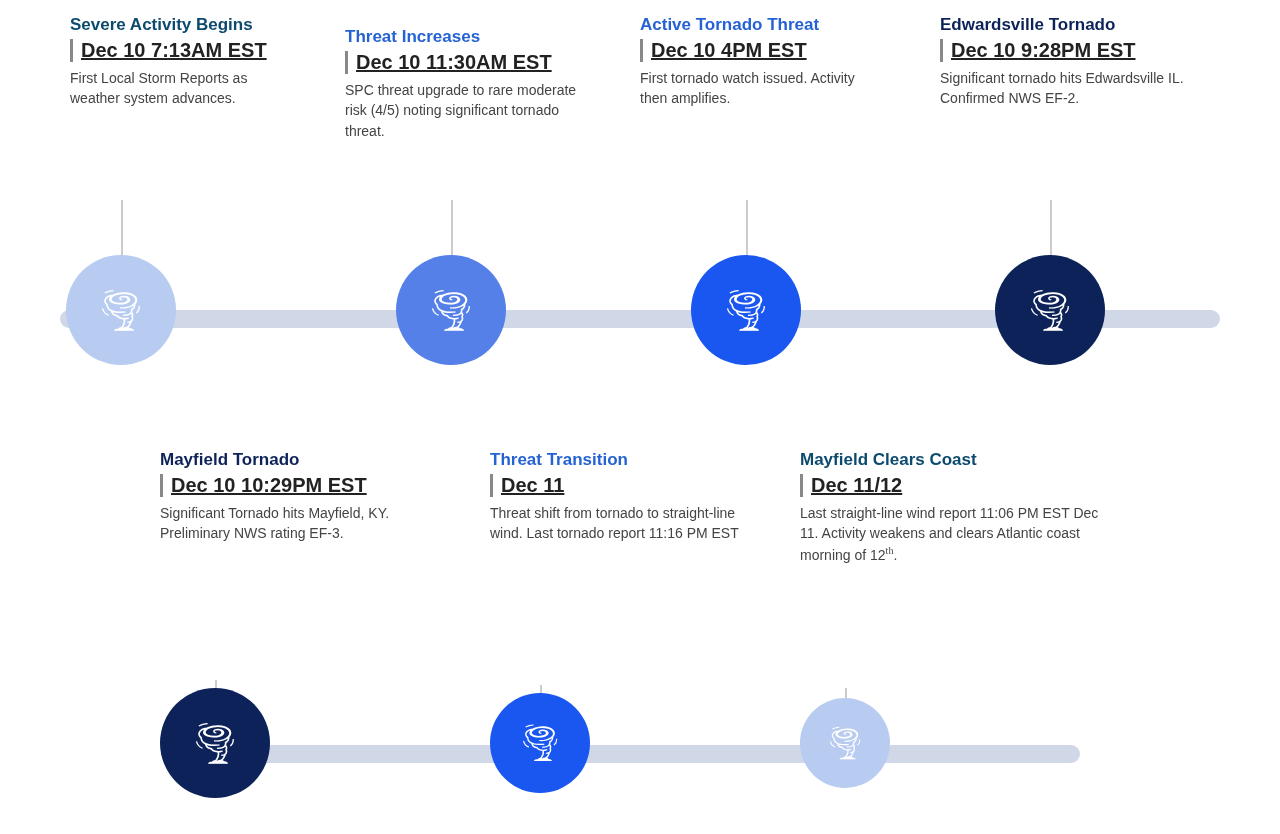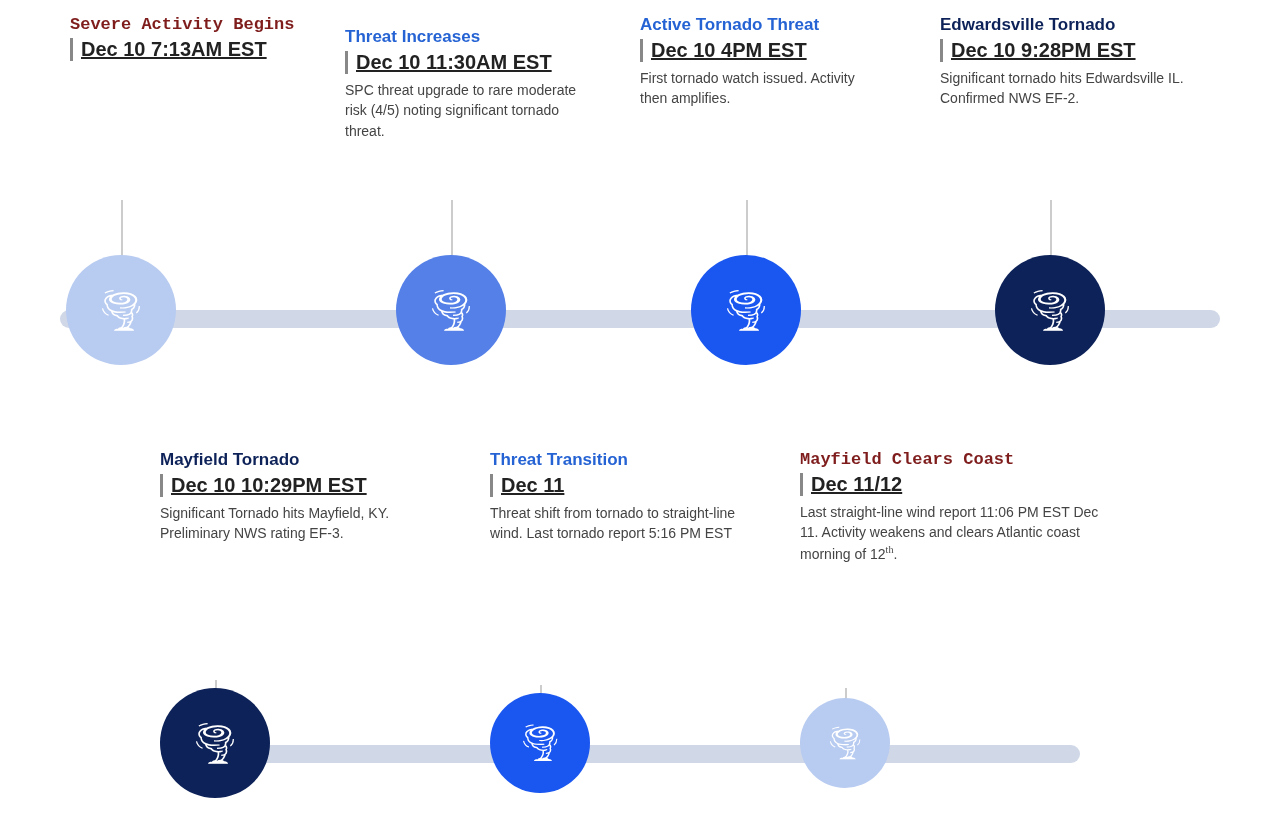--- a/index.html
+++ b/index.html
@@ -37,21 +37,21 @@
       left: 200px;
       right: 200px;
     }
 
     .info-box-title {
       font-size: 17px;
       font-weight: 700;
       margin-bottom: 4px;
     }
 
-    .title-color-light-blue { color: #7f1d1d; font-family: Liberation Mono, monospace; }
+    .title-color-light-blue { color: #0c4a6e; }
     .title-color-blue       { color: #2563d4; }
     .title-color-dark-navy  { color: #0d2258; }
 
     .info-box-date {
       font-size: 20px;
       font-weight: 700;
       color: #222;
       border-left: 3px solid #888;
       padding-left: 8px;
       margin-bottom: 6px;
@@ -75,20 +75,21 @@
 
 <div class="timeline-container">
 
   <div class="timeline-line timeline-line-top"></div>
 
   <div class="timeline-line timeline-line-bottom"></div>
 
   <div class="info-absolute" style="position:absolute; left:70px; top:15px; width:230px;">
     <div class="info-box-title title-color-light-blue">Severe Activity Begins</div>
     <div class="info-box-date">Dec 10 7:13AM EST</div>
+    <div class="info-box-text">First Local Storm Reports as weather system advances.</div>
   </div>
 
   <div class="info-absolute" style="position:absolute; left:345px; top:15px; width:240px;margin-top:12px;">
     <div class="info-box-title title-color-blue">Threat Increases</div>
     <div class="info-box-date">Dec 10 11:30AM EST</div>
     <div class="info-box-text">SPC threat upgrade to rare moderate risk (4/5) noting significant tornado threat.</div>
   </div>
 
   <div class="info-absolute" style="position:absolute; left:640px; top:15px; width:240px;">
     <div class="info-box-title title-color-blue">Active Tornado Threat</div>
@@ -125,21 +126,21 @@
 
   <div class="info-absolute" style="position:absolute; left:160px; top:450px; width:270px;">
     <div class="info-box-title title-color-dark-navy">Mayfield Tornado</div>
     <div class="info-box-date">Dec 10 10:29PM EST</div>
     <div class="info-box-text">Significant Tornado hits Mayfield, KY. Preliminary NWS rating EF-3.</div>
   </div>
 
   <div class="info-absolute" style="position:absolute; left:490px; top:450px; width:250px;">
     <div class="info-box-title title-color-blue">Threat Transition</div>
     <div class="info-box-date">Dec 11</div>
-    <div class="info-box-text">Threat shift from tornado to straight-line wind. Last tornado report 5:16 PM EST</div>
+    <div class="info-box-text">Threat shift from tornado to straight-line wind. Last tornado report 11:16 PM EST</div>
   </div>
 
   <div class="info-absolute" style="position:absolute; left:800px; top:450px; width:310px;">
     <div class="info-box-title title-color-light-blue">Mayfield Clears Coast</div>
     <div class="info-box-date">Dec 11/12</div>
     <div style="font-size:14px; color:#444; line-height:1.45;">
       Last straight-line wind report 11:06 PM EST Dec 11. Activity weakens and clears Atlantic coast morning of 12<sup>th</sup>.
     </div>
   </div>
 

